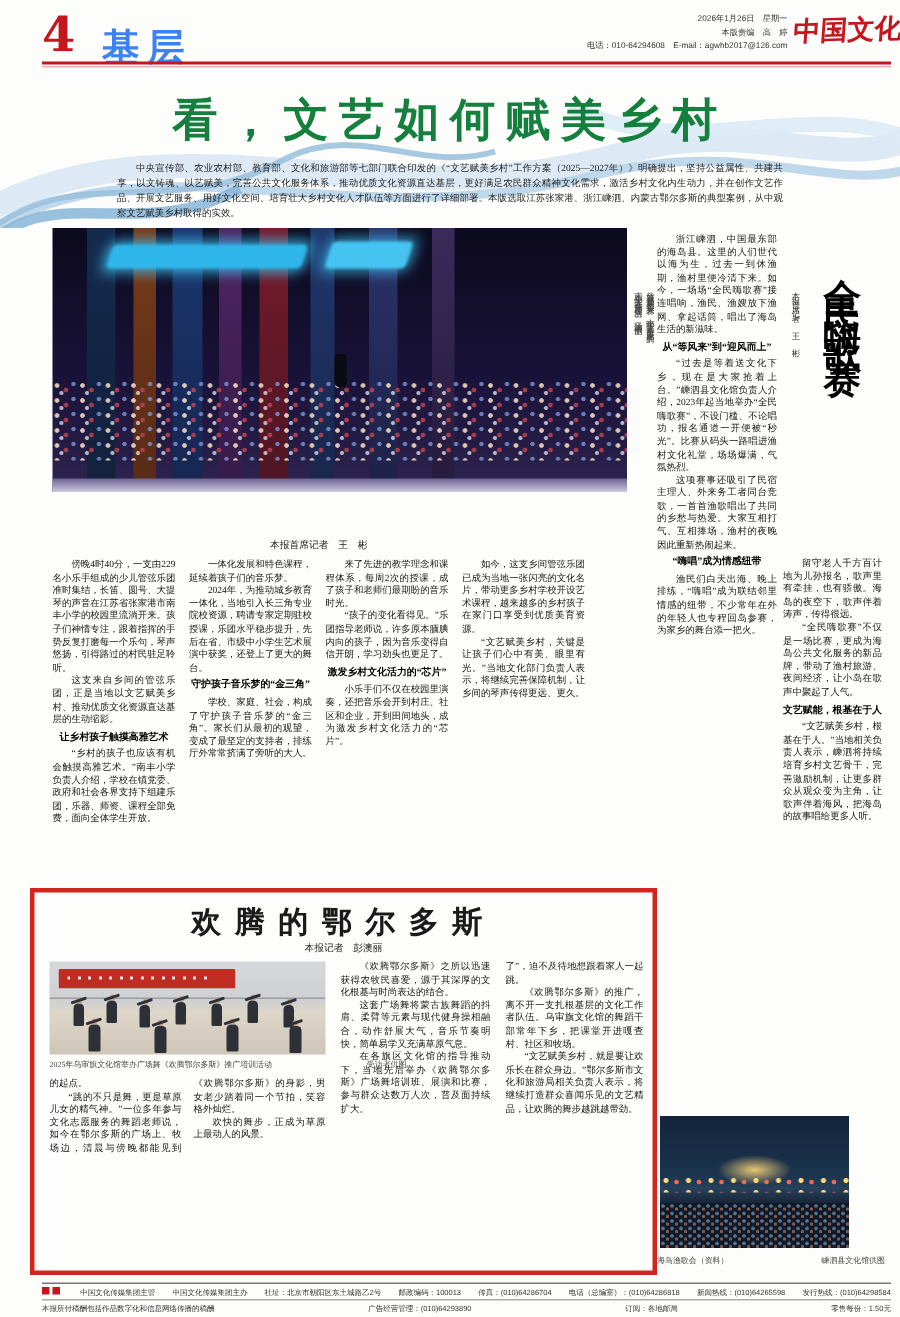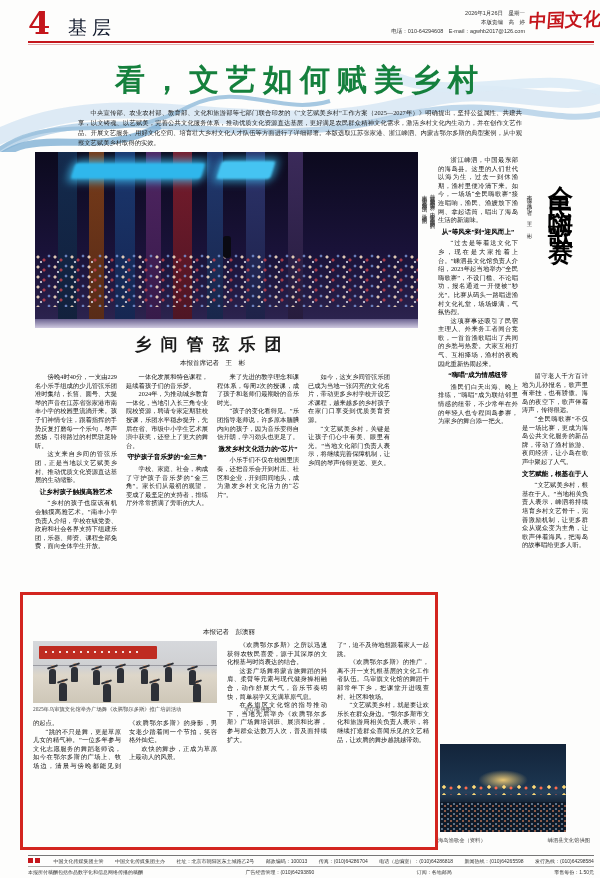--- a/index.html
+++ b/index.html
@@ -1,21 +1,21 @@
 <!DOCTYPE html>
 <html><head>
 <meta charset="utf-8">
 <style>
   html,body{margin:0;padding:0;background:#ffffff;}
   .page{position:relative;width:600px;height:878px;background:#fdfdfc;overflow:hidden;
         font-family:"Liberation Serif", serif;color:#1a1a1a;}
   .abs{position:absolute;}
   
   .pgnum{left:28px;top:4px;font-size:32px;font-weight:bold;color:#c4161c;font-family:"DejaVu Serif",serif;}
-  .section{left:68px;top:15px;font-size:19px;font-weight:normal;color:#0f172a;letter-spacing:5px;}
+  .section{left:68px;top:15px;font-size:25px;font-weight:bold;color:#3b82f6;letter-spacing:5px;}
   .rule1{left:28px;top:41px;width:566px;height:2px;background:#c4161c;}
   .rule2{left:28px;top:44px;width:566px;height:1px;background:#e5b2b2;}
   .mh-right{left:320px;top:9px;width:205px;text-align:right;font-size:5.5px;line-height:9px;color:#333;
             font-family:"Liberation Sans",sans-serif;}
   .logo{left:529px;top:8px;width:68px;font-size:18px;font-weight:bold;color:#c4161c;
         transform:skewX(-6deg) rotate(-2deg);white-space:nowrap;font-family:"DejaVu Serif",serif;}
   
   .waveband{left:0;top:46px;width:600px;height:106px;}
   
   .headline{left:60px;top:60px;width:480px;text-align:center;font-size:30px;font-weight:bold;
@@ -126,21 +126,20 @@
     <div class="glow" style="left:48%;top:5%;width:14%;height:10%;background:#45c4f2;box-shadow:0 0 8px 3px rgba(60,190,240,.7);transform:skewX(-18deg);"></div>
     <div class="musicians"></div>
     <div style="position:absolute;left:49%;top:48%;width:8px;height:22px;background:#0a0a12;border-radius:3px;"></div>
     <div class="stagefloor"></div>
   </div>
   <div class="abs vcapt">
     <div>曾获邀参加系列音乐大赛、中小学生艺术节器乐比赛的</div>
     <div>南丰小学少儿管弦乐团在演出　受访者供图</div>
   </div>
 
-  <div class="abs a1title">乡间管弦乐团</div>
   <div class="abs a1byline">本报首席记者　王　彬</div>
   <div class="abs a1col bodytext" style="left:35px">
     <p>傍晚4时40分，一支由229名小乐手组成的少儿管弦乐团准时集结，长笛、圆号、大提琴的声音在江苏省张家港市南丰小学的校园里流淌开来。孩子们神情专注，跟着指挥的手势反复打磨每一个乐句，琴声悠扬，引得路过的村民驻足聆听。</p>
     <p>这支来自乡间的管弦乐团，正是当地以文艺赋美乡村、推动优质文化资源直达基层的生动缩影。</p>
     <div class="subhead">让乡村孩子触摸高雅艺术</div>
     <p>“乡村的孩子也应该有机会触摸高雅艺术。”南丰小学负责人介绍，学校在镇党委、政府和社会各界支持下组建乐团，乐器、师资、课程全部免费，面向全体学生开放。</p>
   </div>
   <div class="abs a1col bodytext" style="left:126px">
     <p>一体化发展和特色课程，延续着孩子们的音乐梦。</p>
     <p>2024年，为推动城乡教育一体化，当地引入长三角专业院校资源，聘请专家定期驻校授课，乐团水平稳步提升，先后在省、市级中小学生艺术展演中获奖，还登上了更大的舞台。</p>
@@ -169,20 +168,21 @@
   <div class="abs a2vtitle">全民嗨歌赛</div>
   <div class="abs a2vbyline">本报首席记者　王　彬</div>
   <div class="abs a2c2 bodytext">
     <p>留守老人千方百计地为儿孙报名，歌声里有牵挂，也有骄傲。海岛的夜空下，歌声伴着涛声，传得很远。</p>
     <p>“全民嗨歌赛”不仅是一场比赛，更成为海岛公共文化服务的新品牌，带动了渔村旅游、夜间经济，让小岛在歌声中聚起了人气。</p>
     <div class="subhead">文艺赋能，根基在于人</div>
     <p>“文艺赋美乡村，根基在于人。”当地相关负责人表示，嵊泗将持续培育乡村文艺骨干，完善激励机制，让更多群众从观众变为主角，让歌声伴着海风，把海岛的故事唱给更多人听。</p>
   </div>
 
   <div class="abs redbox">
+    <div class="abs a3title">欢腾的鄂尔多斯</div>
     <div class="abs a3byline">本报记者　彭澳丽</div>
 
     <div class="abs photo2">
       <div class="banner"></div>
       <div class="mirror"></div>
       <i class="fig" style="left:16px;top:28px;"></i>
       <i class="fig" style="left:38px;top:26px;"></i>
       <i class="fig" style="left:60px;top:29px;"></i>
       <i class="fig" style="left:84px;top:27px;"></i>
       <i class="fig" style="left:108px;top:28px;"></i>

